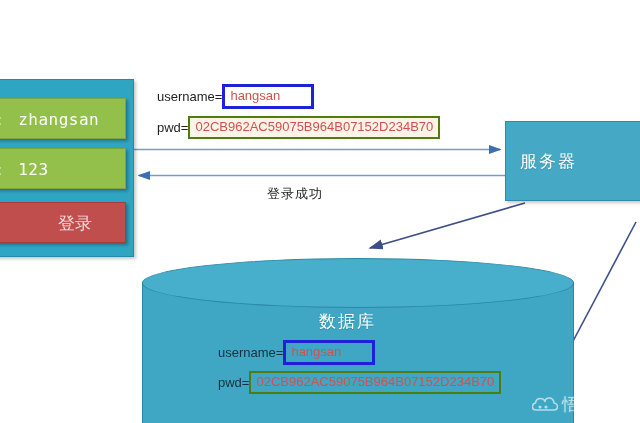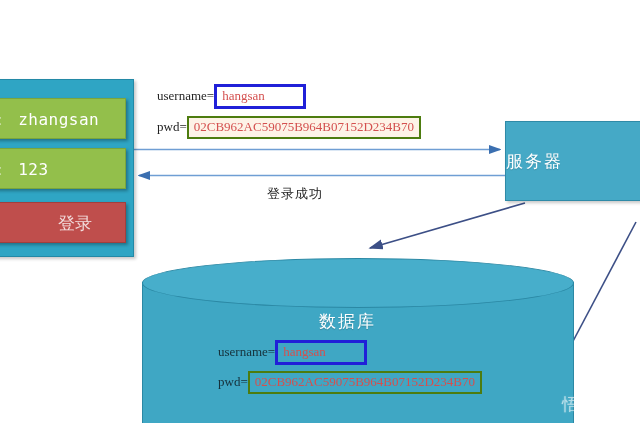--- a/index.html
+++ b/index.html
@@ -76,21 +76,21 @@
     top: 121px;
     width: 160px;
     height: 80px;
     background: #45a9c6;
     border: 1px solid #2f8aa7;
     box-sizing: border-box;
     box-shadow: 2px 2px 3px rgba(0,0,0,0.22);
   }
   #server-label {
     position: absolute;
-    left: 0;
+    left: 14px;
     top: 28px;
     color: #ffffff;
     font-family: "DejaVu Sans", sans-serif;
     font-size: 17px;
     letter-spacing: 2px;
     text-shadow: 0 1px 1px rgba(0,0,0,0.15);
   }
 
   
   #database {
@@ -130,21 +130,21 @@
     font-family: "DejaVu Sans", sans-serif;
     font-size: 17px;
     letter-spacing: 2px;
     text-shadow: 0 1px 1px rgba(0,0,0,0.2);
   }
 
   
   .kv-row {
     position: absolute;
     white-space: nowrap;
-    font-family: Liberation Serif, serif;
+    font-family: Liberation Sans, sans-serif;
   }
   .kv-key {
     font-size: 13px;
     color: #1f1f1f;
     vertical-align: middle;
   }
   .kv-key.on-db { color: #16313b; }
   .kv-val {
     display: inline-block;
     vertical-align: middle;
@@ -195,21 +195,20 @@
   }
 
   
   #watermark {
     position: absolute;
     right: 6px;
     bottom: 7px;
     display: flex;
     align-items: center;
     opacity: 0.62;
-    flex-direction: column;
   }
   #watermark .wm-text {
     font-family: "DejaVu Sans", sans-serif;
     font-size: 17px;
     color: #ffffff;
     letter-spacing: 1px;
     margin-left: 4px;
     text-shadow: 0 0 2px rgba(255,255,255,0.6);
   }
   #wm-cloud { display: block; }

